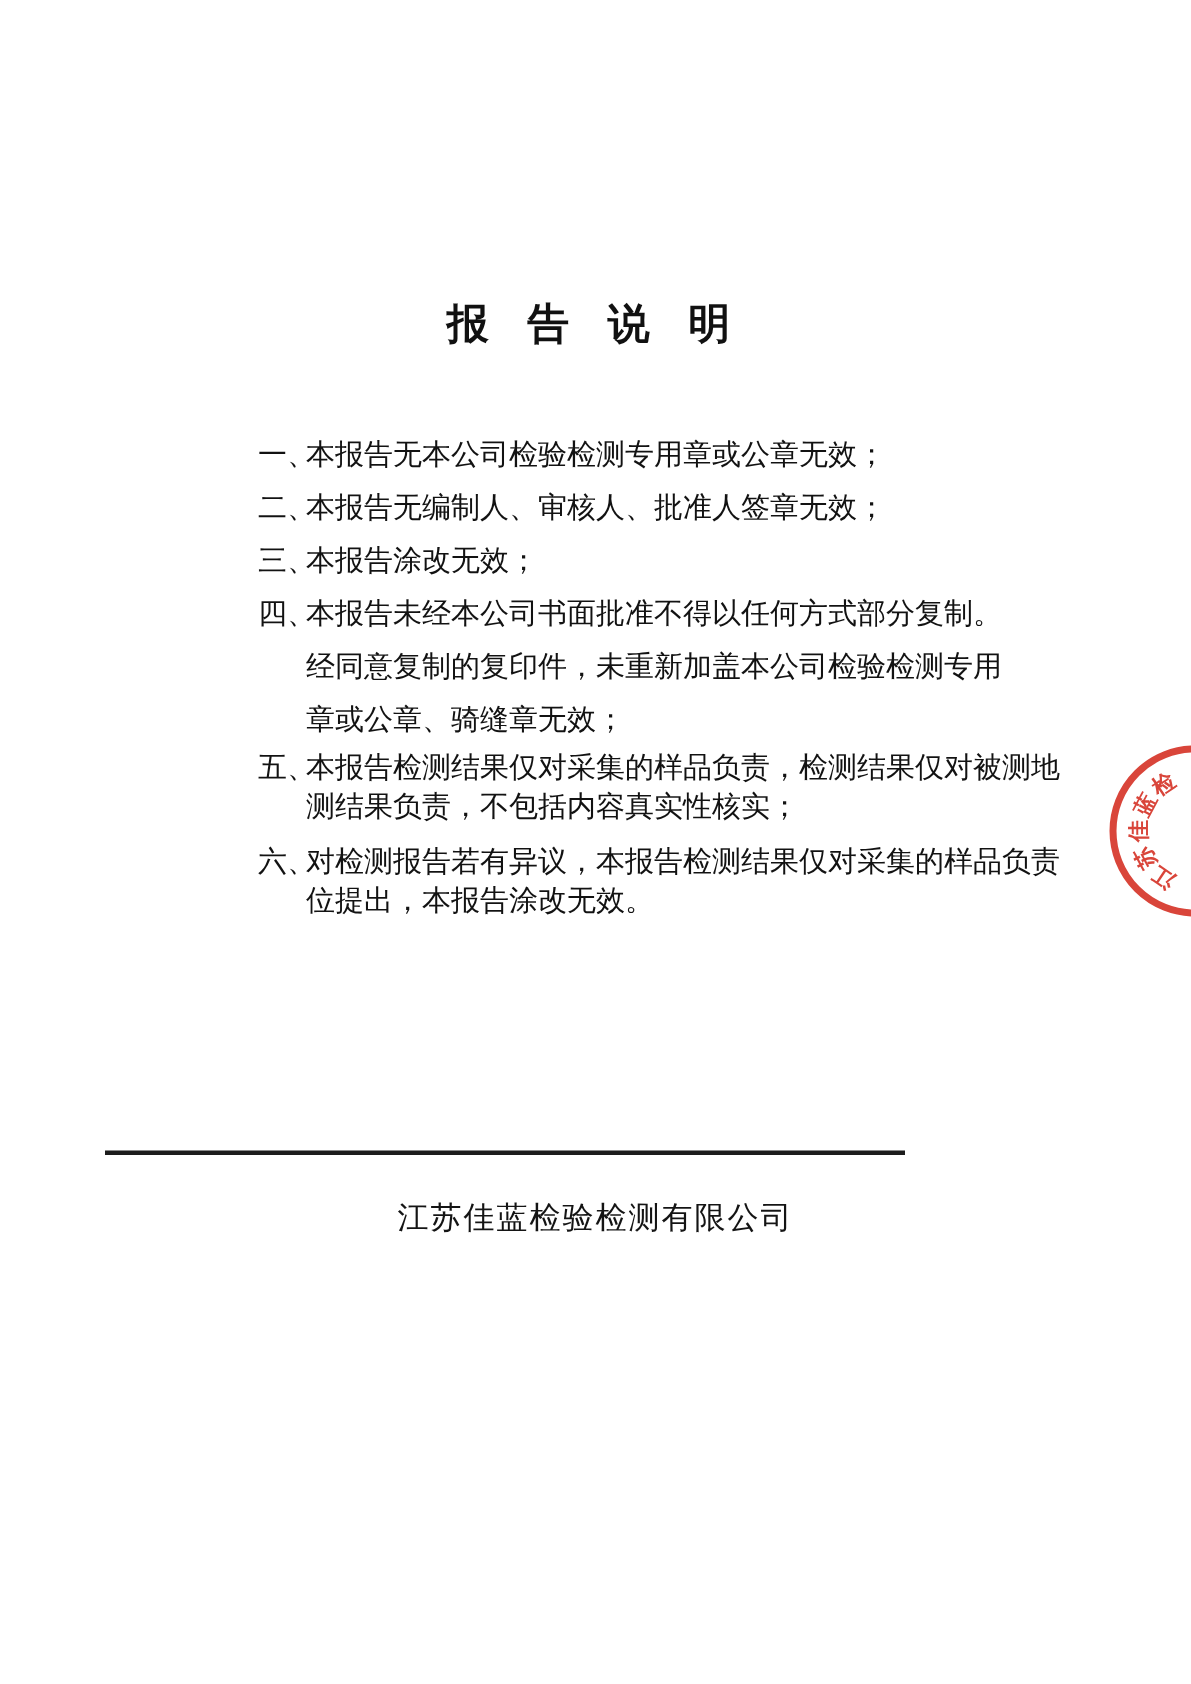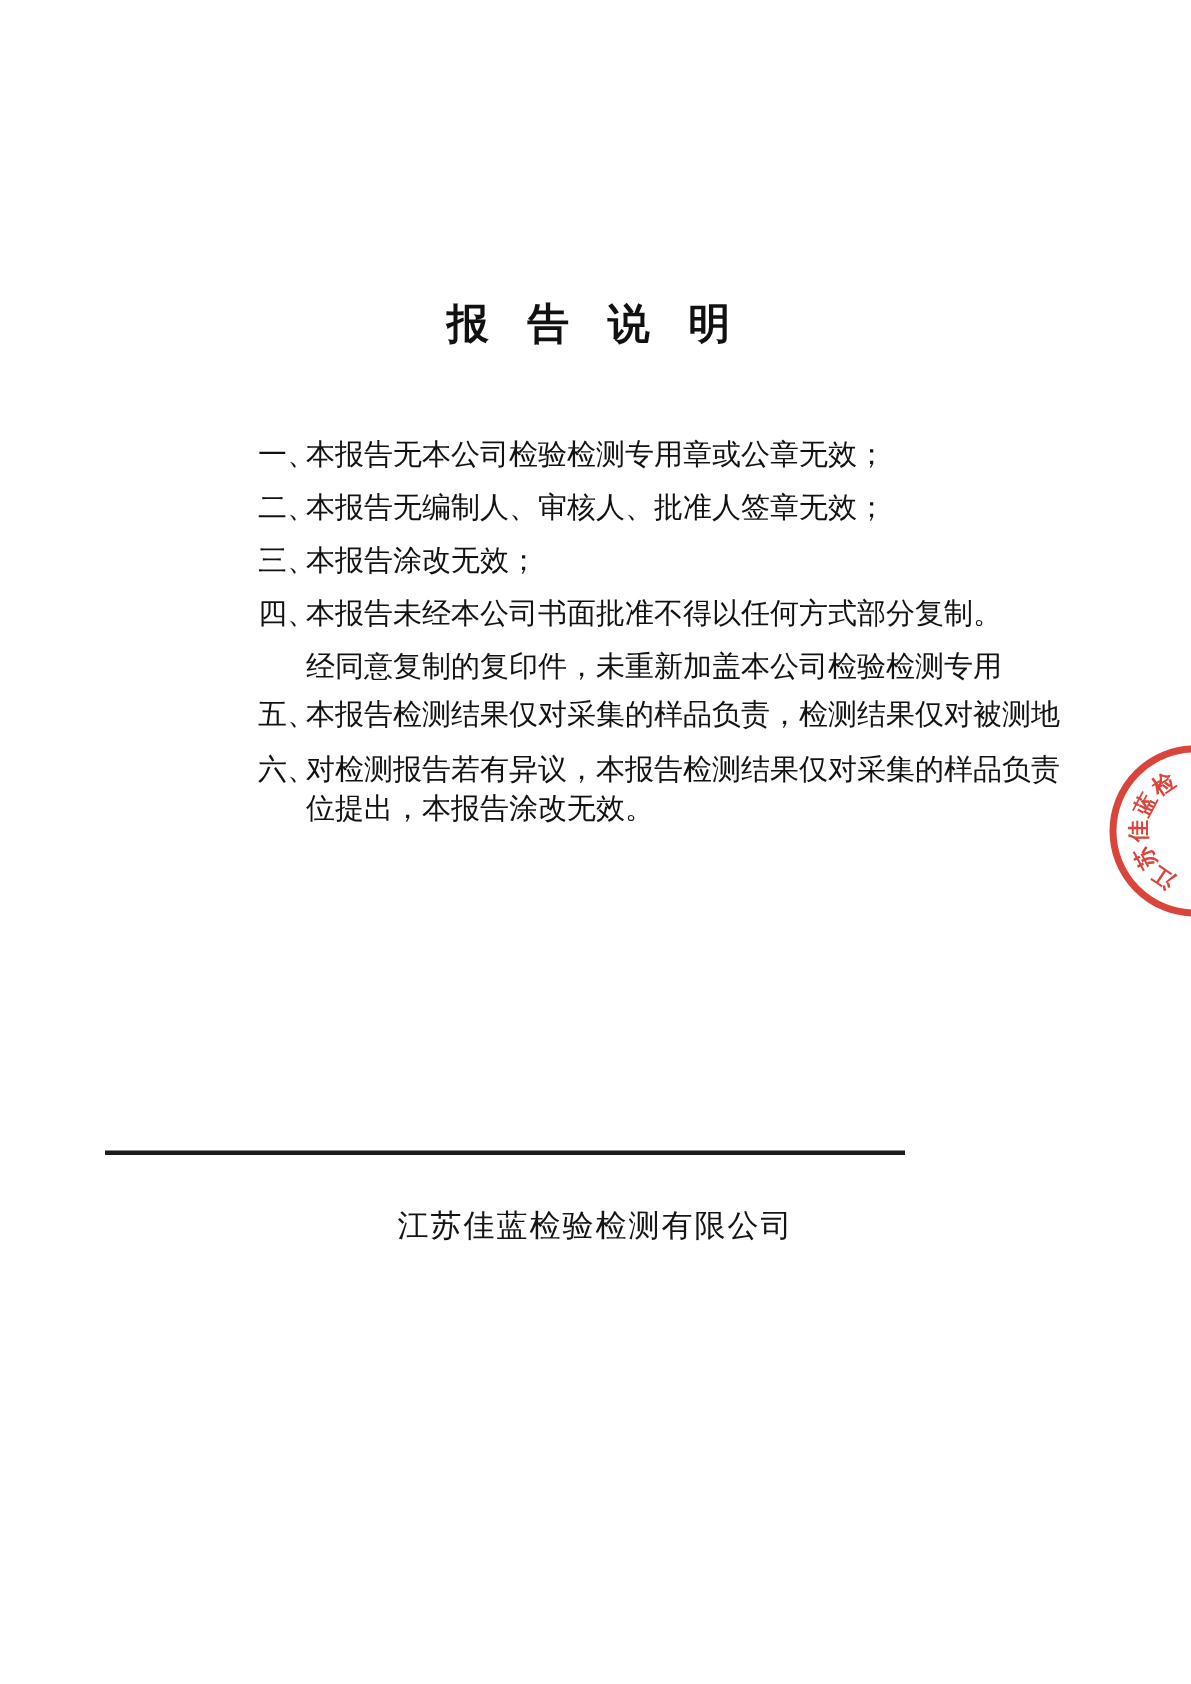--- a/index.html
+++ b/index.html
@@ -52,21 +52,20 @@
   }
   .company {
     position: absolute;
     top: 1197px;
     left: 0;
     width: 1191px;
     text-align: center;
     font-size: 31px;
     letter-spacing: 2px;
     color: #141414;
-    margin-top: 8px;
   }
   .seal {
     position: absolute;
     top: 742px;
     right: 0;
     width: 85px;
     height: 178px;
     overflow: hidden;
     pointer-events: none;
   }
@@ -103,26 +102,32 @@
     </div>
 
     <div class="item">
       <div class="line">
         <span class="num">四、</span>
         <span class="txt">本报告未经本公司书面批准不得以任何方式部分复制。</span>
       </div>
       <div class="line cont">
         <span class="txt">经同意复制的复印件，未重新加盖本公司检验检测专用</span>
       </div>
+      <div class="line cont">
+        <span class="txt">章或公章、骑缝章无效；</span>
+      </div>
     </div>
 
     <div class="item tight item5">
       <div class="line">
         <span class="num">五、</span>
         <span class="txt">本报告检测结果仅对采集的样品负责，检测结果仅对被测地</span>
+      </div>
+      <div class="line cont">
+        <span class="txt">测结果负责，不包括内容真实性核实；</span>
       </div>
     </div>
 
     <div class="item tight item6">
       <div class="line">
         <span class="num">六、</span>
         <span class="txt">对检测报告若有异议，本报告检测结果仅对采集的样品负责</span>
       </div>
       <div class="line cont">
         <span class="txt">位提出，本报告涂改无效。</span>

